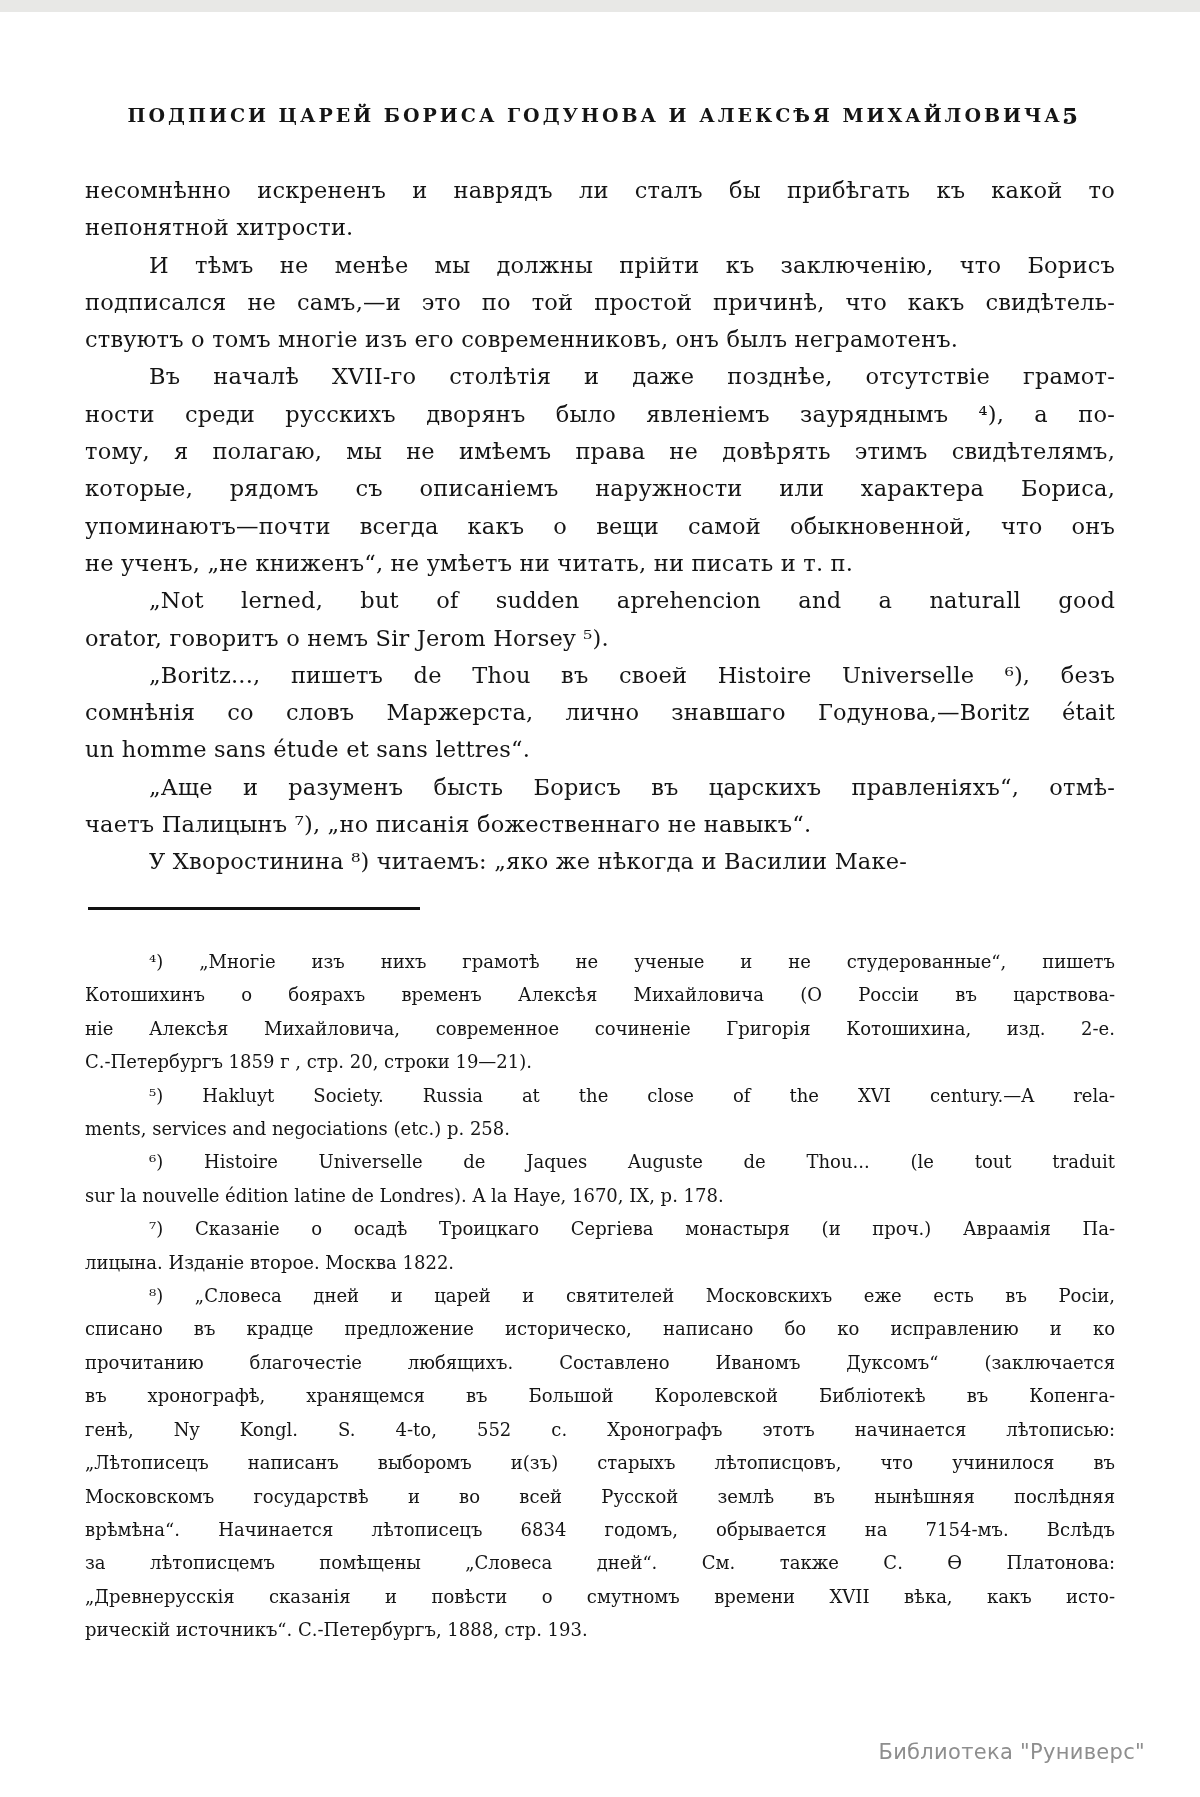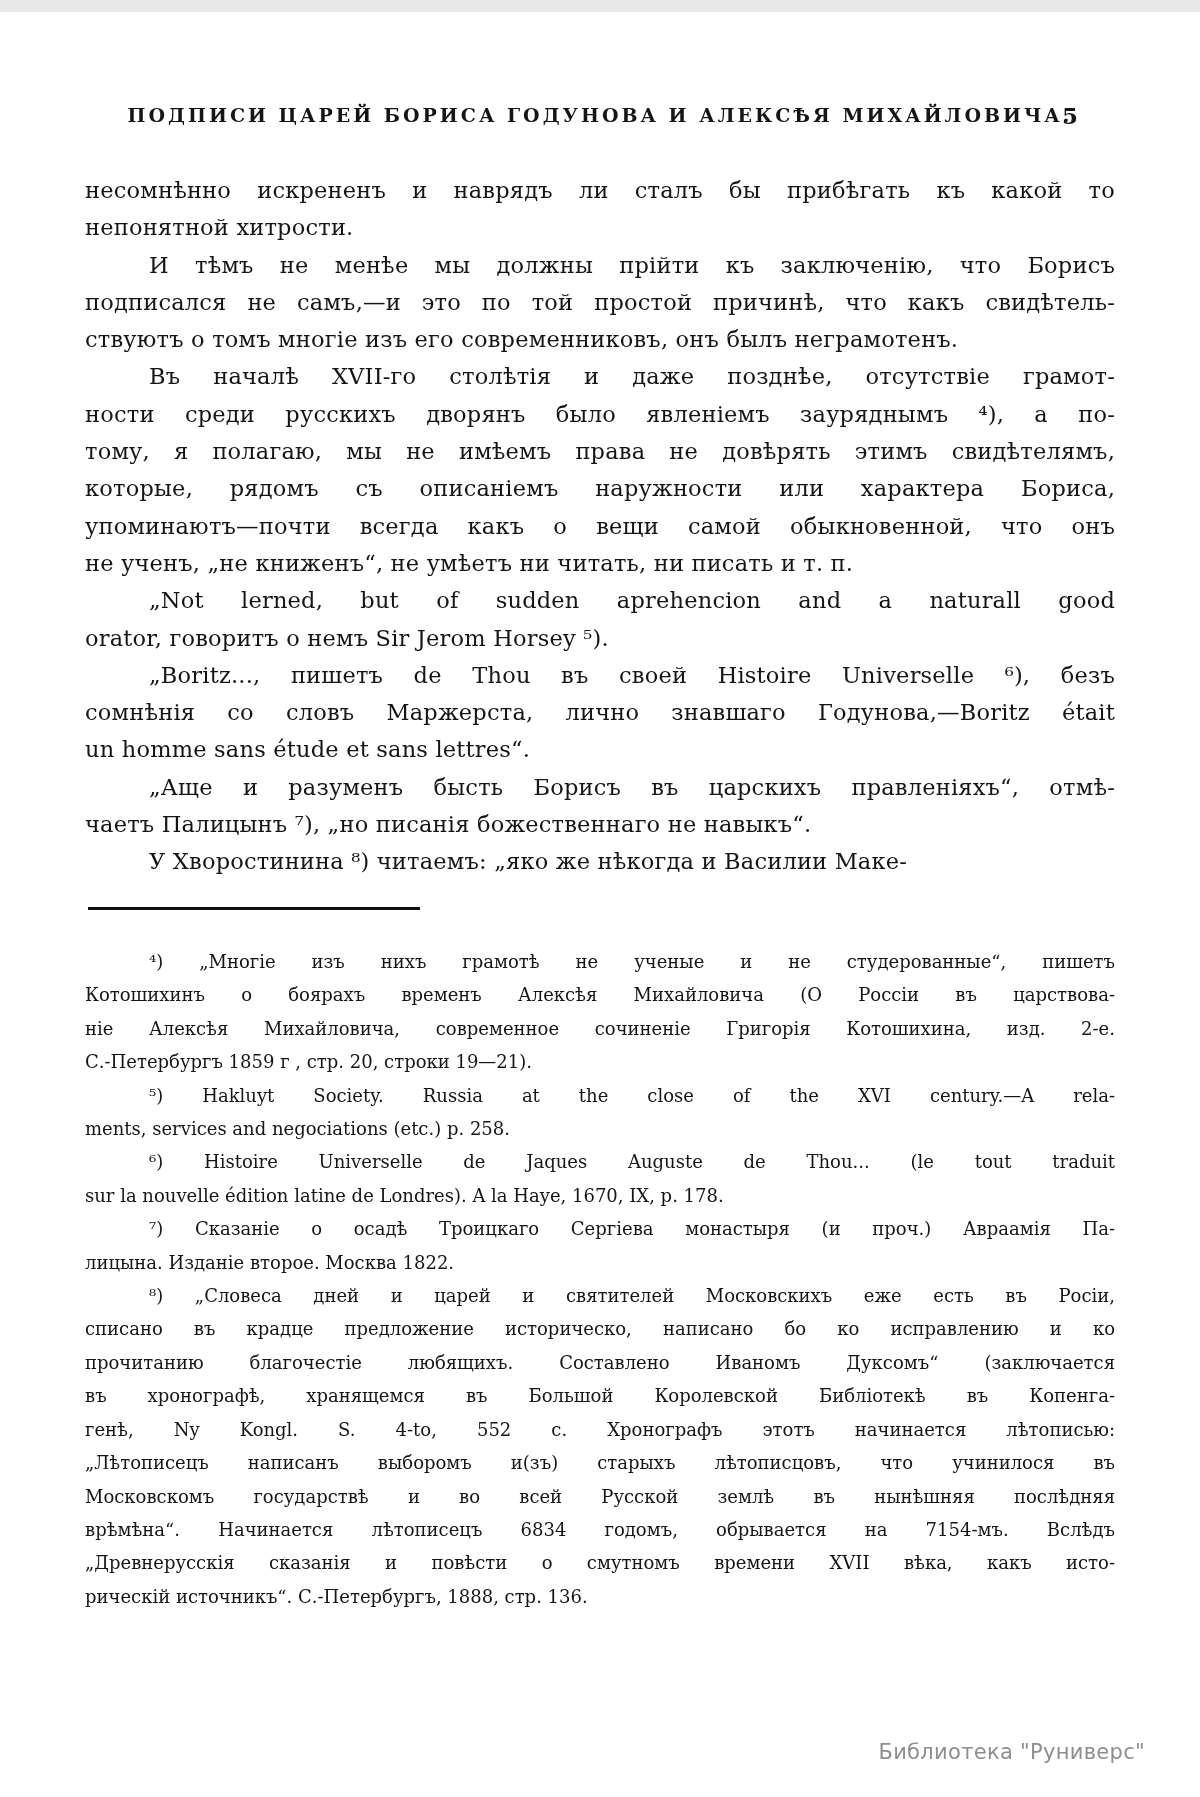--- a/index.html
+++ b/index.html
@@ -127,19 +127,20 @@
       <div class="line indent">⁷) Сказаніе о осадѣ Троицкаго Сергіева монастыря (и проч.) Авраамія Па-</div>
       <div class="line last">лицына. Изданіе второе. Москва 1822.</div>
       <div class="line indent">⁸) „Словеса дней и царей и святителей Московскихъ еже есть въ Росіи,</div>
       <div class="line">списано въ крадце предложение историческо, написано бо ко исправлению и ко</div>
       <div class="line">прочитанию благочестіе любящихъ. Составлено Иваномъ Дуксомъ“ (заключается</div>
       <div class="line">въ хронографѣ, хранящемся въ Большой Королевской Библіотекѣ въ Копенга-</div>
       <div class="line">генѣ, Ny Kongl. S. 4-to, 552 с. Хронографъ этотъ начинается лѣтописью:</div>
       <div class="line">„Лѣтописецъ написанъ выборомъ и(зъ) старыхъ лѣтописцовъ, что учинилося въ</div>
       <div class="line">Московскомъ государствѣ и во всей Русской землѣ въ нынѣшняя послѣдняя</div>
       <div class="line">врѣмѣна“. Начинается лѣтописецъ 6834 годомъ, обрывается на 7154-мъ. Вслѣдъ</div>
+      <div class="line">за лѣтописцемъ помѣщены „Словеса дней“. См. также С. Ѳ Платонова:</div>
       <div class="line">„Древнерусскія сказанія и повѣсти о смутномъ времени XVII вѣка, какъ исто-</div>
-      <div class="line last">рическій источникъ“. С.-Петербургъ, 1888, стр. 136.</div>
+      <div class="line last">рическій источникъ“. С.-Петербургъ, 1888, стр. 193.</div>
     </div>
 
   <div class="watermark">Библиотека "Руниверс"</div>
 
 </div>
 
 </body></html>

